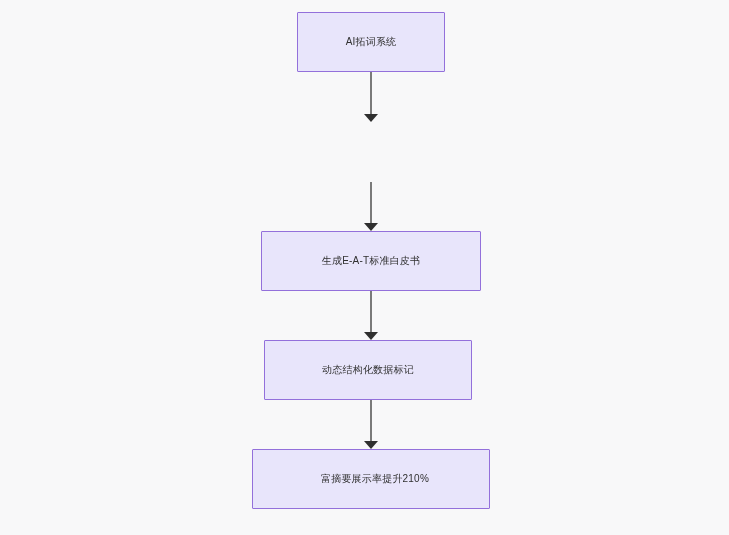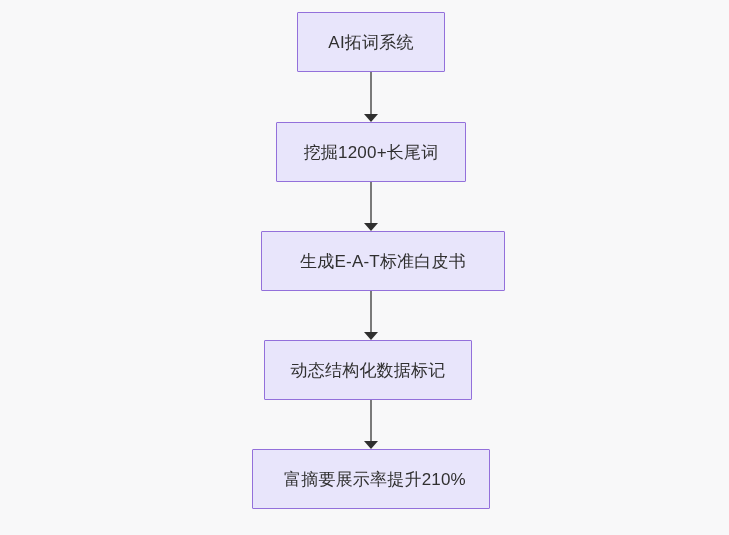--- a/index.html
+++ b/index.html
@@ -23,21 +23,21 @@
     position: absolute;
     box-sizing: border-box;
     height: 60px;
     background: #e8e5fb;
     border: 1.4px solid #9370db;
     border-radius: 1px;
     display: flex;
     align-items: center;
     justify-content: center;
     color: #303030;
-    font-size: 17px;
+    font-size: 10px;
     letter-spacing: 0.2px;
     white-space: nowrap;
     user-select: none;
   }
   .node-label {
     display: block;
     line-height: 1;
   }
   .edge {
     position: absolute;
@@ -78,25 +78,22 @@
     <g>
       <line class="edge-line" x1="371" y1="400" x2="371" y2="442"></line>
       <polygon class="edge-head" points="364,441 378,441 371,449"></polygon>
     </g>
   </svg>
 
   <div class="node" style="left:297px; top:12px; width:148px;">
     <span class="node-label">AI拓词系统</span>
   </div>
 
-  <div class="node" style="left:276px; top:122px; width:190px;">
-    <span class="node-label">挖掘1200+长尾词</span>
-  </div>
 
-  <div class="node" style="left:261px; top:231px; width:244px;">
+  <div class="node" style="left:261px; top:231px; width:220px;">
     <span class="node-label">生成E-A-T标准白皮书</span>
   </div>
 
   <div class="node" style="left:264px; top:340px; width:208px;">
     <span class="node-label">动态结构化数据标记</span>
   </div>
 
   <div class="node" style="left:252px; top:449px; width:238px;padding-left:8px;">
     <span class="node-label">富摘要展示率提升210%</span>
   </div>

